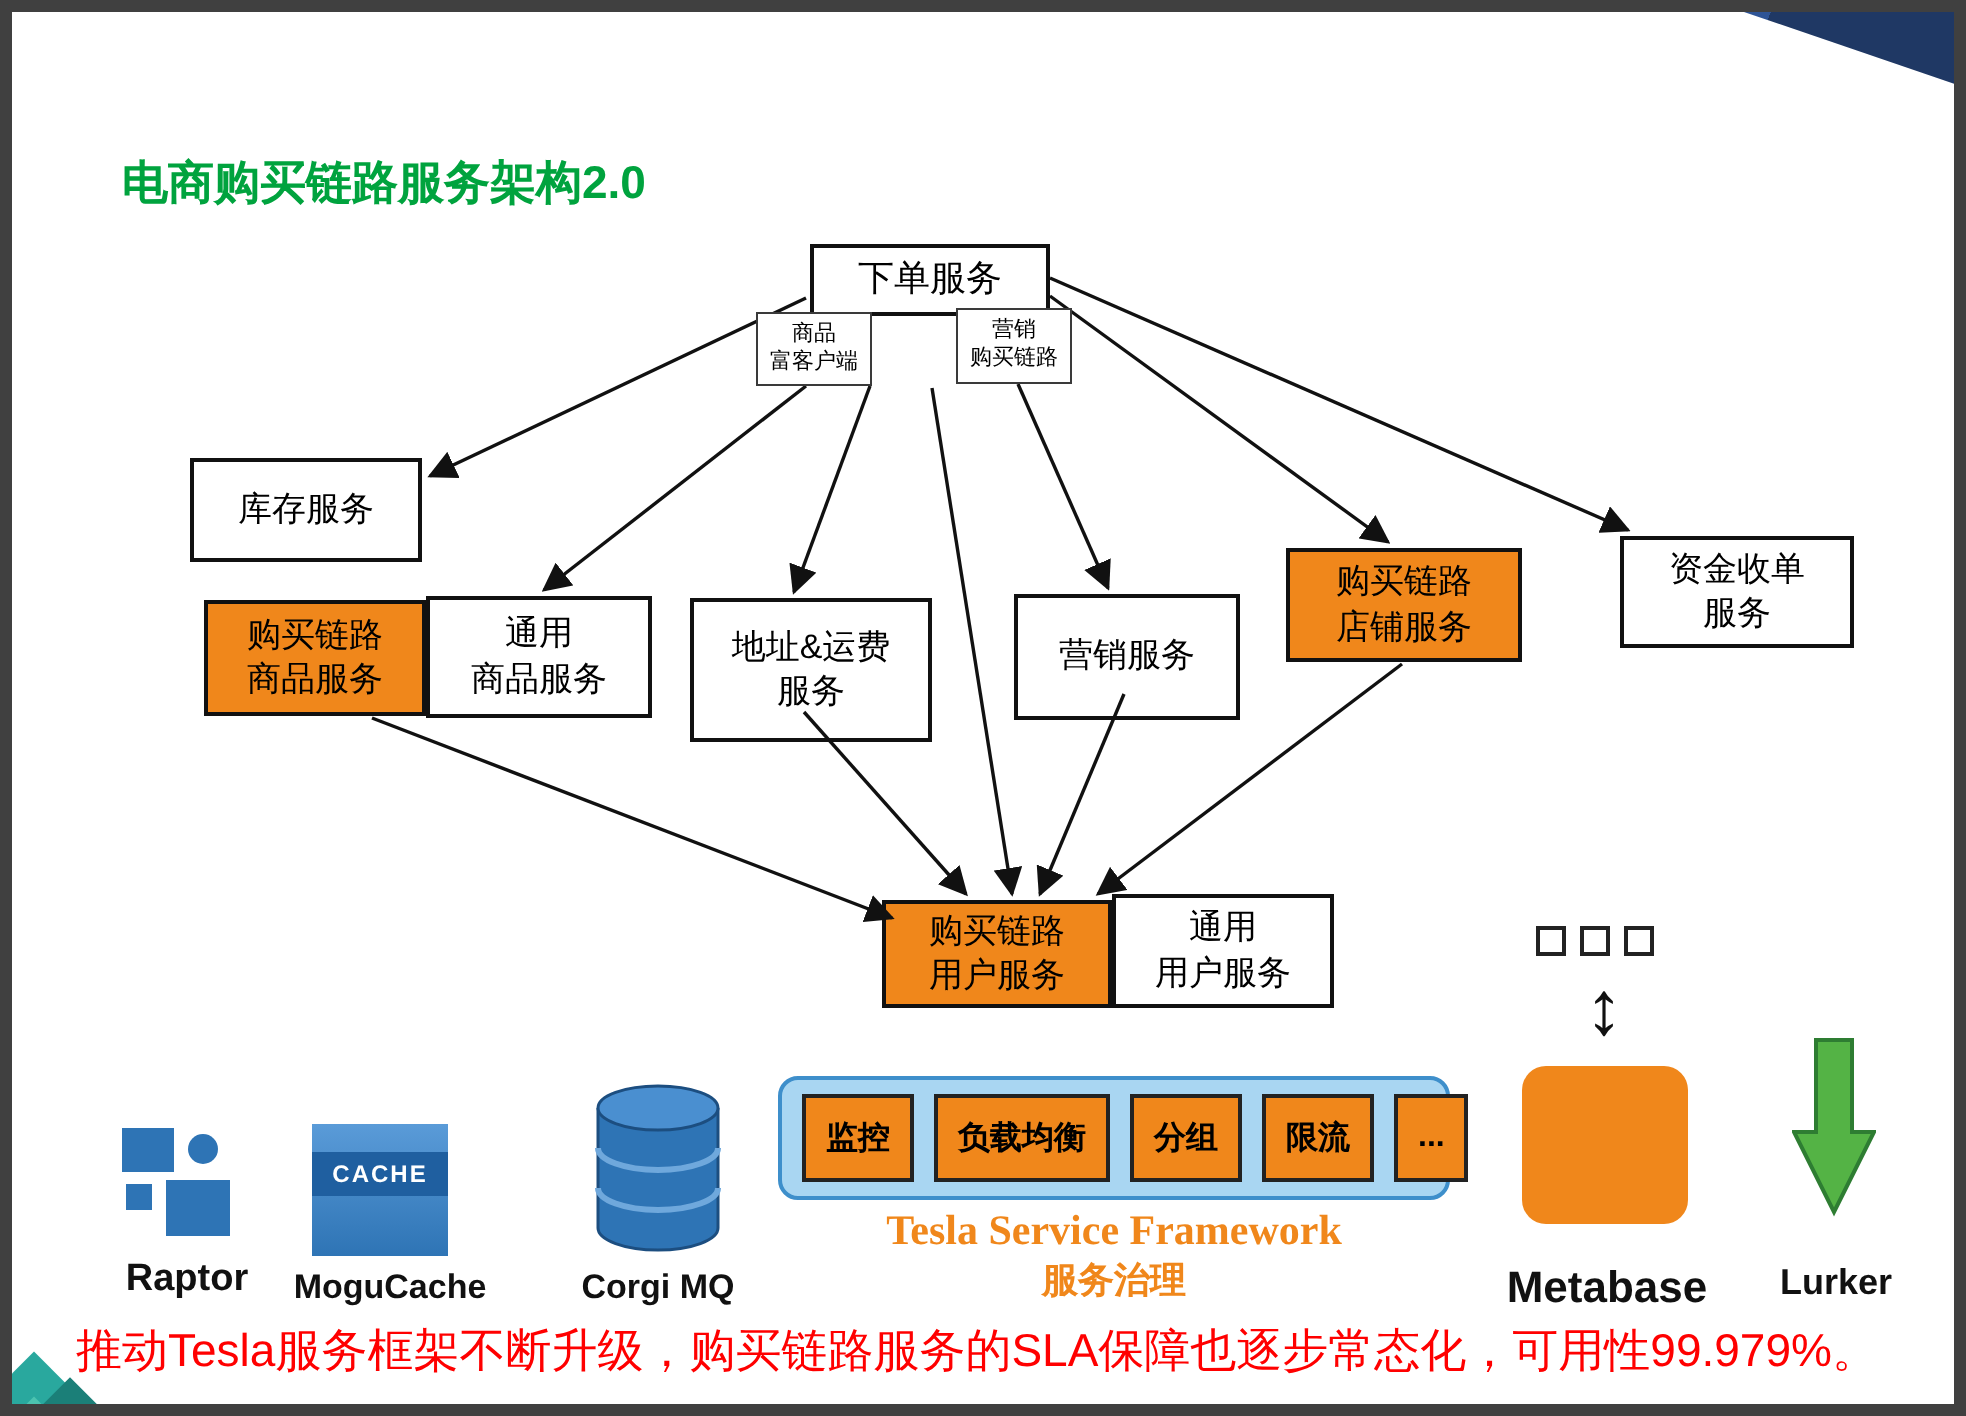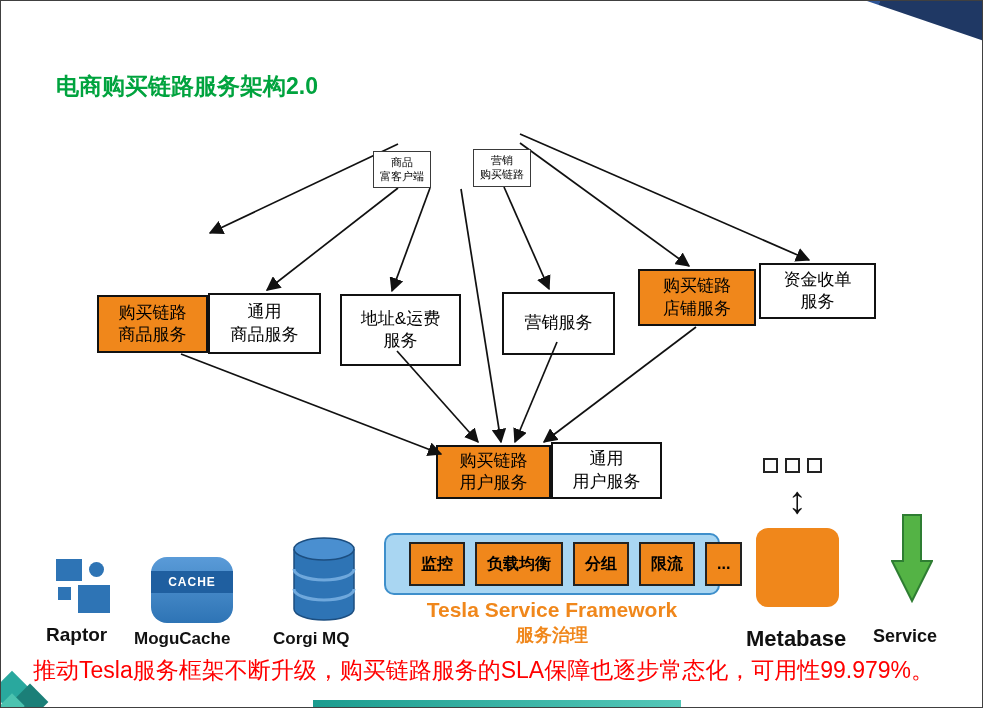--- a/index.html
+++ b/index.html
@@ -8,70 +8,72 @@
     --footer-red:#FF0000;
     --logo-blue:#2E74B5;
     --tesla-bg:#A9D6F2;
     --tesla-border:#3E8FCB;
     --navy:#1F3864;
     --teal:#2BAD9F;
     --lurker-green:#4FAF3F;
   }
   *{margin:0;padding:0;box-sizing:border-box;}
   body{background:#fff;font-family:"Liberation Sans","DejaVu Sans",sans-serif;}
-  .slide{position:relative;width:983px;height:708px;background:#fff;border:1px solid #404040;overflow:hidden;}
+  .slide{position:relative;width:983px;height:708px;background:#fff;border:6px solid #404040;overflow:hidden;}
   .slide-title{position:absolute;left:55px;top:70px;font-size:23px;font-weight:bold;color:var(--title-green);}
   .node{position:absolute;background:#fff;border:2px solid #111;color:#000;display:flex;align-items:center;justify-content:center;text-align:center;white-space:pre-line;font-size:17px;line-height:1.3;}
   .node.orange{background:var(--accent-orange);}
   .node.small{font-size:11px;line-height:1.25;border:1.5px solid #3a3a3a;background:#fff;z-index:3;}
   .arrow-layer{position:absolute;left:0;top:0;width:983px;height:708px;pointer-events:none;z-index:2;}
   
-  .logo-label{position:absolute;font-size:18px;font-weight:bold;color:#111;text-align:left;}
+  .logo-label{position:absolute;font-size:18px;font-weight:bold;color:#111;text-align:center;}
   .raptor-icon{position:absolute;left:55px;top:558px;width:62px;height:54px;}
   .raptor-icon .sq{position:absolute;background:var(--logo-blue);}
-  .mogu-icon{position:absolute;left:150px;top:556px;width:82px;height:66px;border-radius:16px;background:linear-gradient(#5A9BD8,#2E74B5);}
+  .mogu-icon{position:absolute;left:150px;top:556px;width:68px;height:66px;border-radius:0;background:linear-gradient(#5A9BD8,#2E74B5);}
   .mogu-band{position:absolute;left:0;right:0;top:14px;height:22px;background:#1F5FA0;display:flex;align-items:center;justify-content:center;color:#fff;font-size:12px;font-weight:bold;letter-spacing:1px;}
   .corgi-icon{position:absolute;left:290px;top:536px;width:66px;height:86px;}
-  .tesla-panel{position:absolute;left:383px;top:532px;width:336px;height:62px;background:var(--tesla-bg);border:2.5px solid var(--tesla-border);border-radius:10px;display:flex;align-items:center;gap:10px;padding:0 23px;z-index:1;}
+  .tesla-panel{position:absolute;left:383px;top:532px;width:336px;height:62px;background:var(--tesla-bg);border:2.5px solid var(--tesla-border);border-radius:10px;display:flex;align-items:center;gap:10px;padding:0 10px;z-index:1;}
   .tesla-module{height:44px;background:var(--accent-orange);border:2px solid #222;color:#000;font-size:16px;font-weight:600;display:flex;align-items:center;justify-content:center;padding:0 10px;white-space:nowrap;}
-  .tesla-title{position:absolute;left:383px;top:597px;width:336px;text-align:center;color:var(--accent-orange);font-size:21px;font-weight:bold;}
+  .tesla-title{position:absolute;left:383px;top:597px;width:336px;text-align:center;color:var(--accent-orange);font-size:21px;font-weight:bold;font-family:Liberation Serif, serif;}
   .tesla-subtitle{position:absolute;left:383px;top:622px;width:336px;text-align:center;color:var(--accent-orange);font-size:18px;font-weight:bold;}
   .meta-squares{position:absolute;left:762px;top:457px;display:flex;gap:7px;}
   .meta-squares .msq{width:15px;height:15px;border:2px solid #222;background:#fff;}
   .meta-arrow{position:absolute;left:780px;top:472px;width:32px;height:54px;font-size:38px;font-weight:bold;color:#111;text-align:center;line-height:54px;}
   .meta-logo{position:absolute;left:755px;top:527px;width:83px;height:79px;border-radius:12px;background:var(--accent-orange);}
   .lurker-icon{position:absolute;left:890px;top:512px;width:42px;height:92px;}
   .footer-note{position:absolute;left:32px;top:654px;width:936px;color:var(--footer-red);font-size:23px;font-weight:normal;white-space:nowrap;}
   .corner-tri{position:absolute;left:866px;top:0;width:117px;height:40px;background:linear-gradient(115deg,#2E5496 0 10%,var(--navy) 10%);clip-path:polygon(0 0,100% 0,100% 100%);}
   .bottom-bar{position:absolute;left:312px;top:699px;width:368px;height:9px;background:linear-gradient(90deg,#1C9C8F,#54C7B8);}
   .diamond{position:absolute;transform:rotate(45deg);}
 </style>
 </head>
 <body>
 
 <div class="slide">
 
   <div class="corner-tri"></div>
 
   <div class="slide-title">电商购买链路服务架构2.0</div>
 
+  <div class="node" style="left:399px;top:116px;width:120px;height:36px;font-size:18px;">下单服务</div>
   <div class="node small" style="left:372px;top:150px;width:58px;height:37px;">商品
 富客户端</div>
   <div class="node small" style="left:472px;top:148px;width:58px;height:38px;">营销
 购买链路</div>
+  <div class="node" style="left:89px;top:223px;width:116px;height:52px;">库存服务</div>
   <div class="node orange" style="left:96px;top:294px;width:111px;height:58px;">购买链路
 商品服务</div>
   <div class="node" style="left:207px;top:292px;width:113px;height:61px;">通用
 商品服务</div>
   <div class="node" style="left:339px;top:293px;width:121px;height:72px;">地址&amp;运费
 服务</div>
   <div class="node" style="left:501px;top:291px;width:113px;height:63px;">营销服务</div>
   <div class="node orange" style="left:637px;top:268px;width:118px;height:57px;">购买链路
 店铺服务</div>
-  <div class="node" style="left:758px;top:262px;width:117px;height:56px;">资金收单
+  <div class="node" style="left:804px;top:262px;width:117px;height:56px;">资金收单
 服务</div>
   <div class="node orange" style="left:435px;top:444px;width:115px;height:54px;">购买链路
 用户服务</div>
   <div class="node" style="left:550px;top:441px;width:111px;height:57px;">通用
 用户服务</div>
 
   <svg class="arrow-layer" viewBox="0 0 983 708">
     <defs>
       <marker id="arr" viewBox="0 0 10 10" refX="9" refY="5" markerWidth="8.5" markerHeight="8.5" orient="auto">
         <path d="M0,0 L10,5 L0,10 z" fill="#111"></path>
@@ -126,21 +128,21 @@
     <div class="msq"></div>
     <div class="msq"></div>
   </div>
   <div class="meta-arrow">↕</div>
   <div class="meta-logo"></div>
   <div class="logo-label" style="left:745px;top:625px;width:105px;font-size:22px;">Metabase</div>
 
   <svg class="lurker-icon" viewBox="0 0 42 92">
     <polygon points="12,2 30,2 30,48 41,48 21,88 1,48 12,48" fill="#54B345" stroke="#2E7D32" stroke-width="2"></polygon>
   </svg>
-  <div class="logo-label" style="left:872px;top:625px;width:80px;font-size:18px;">Service</div>
+  <div class="logo-label" style="left:872px;top:625px;width:80px;font-size:18px;">Lurker</div>
 
   <div class="footer-note">推动Tesla服务框架不断升级，购买链路服务的SLA保障也逐步常态化，可用性99.979%。</div>
 
   <div class="bottom-bar"></div>
   <div class="diamond" style="left:-4px;top:676px;width:30px;height:30px;background:#29A89E;"></div>
   <div class="diamond" style="left:16px;top:688px;width:26px;height:26px;background:#1B7F78;"></div>
   <div class="diamond" style="left:2px;top:696px;width:18px;height:18px;background:#4CC3B0;"></div>
 
 </div>
 

